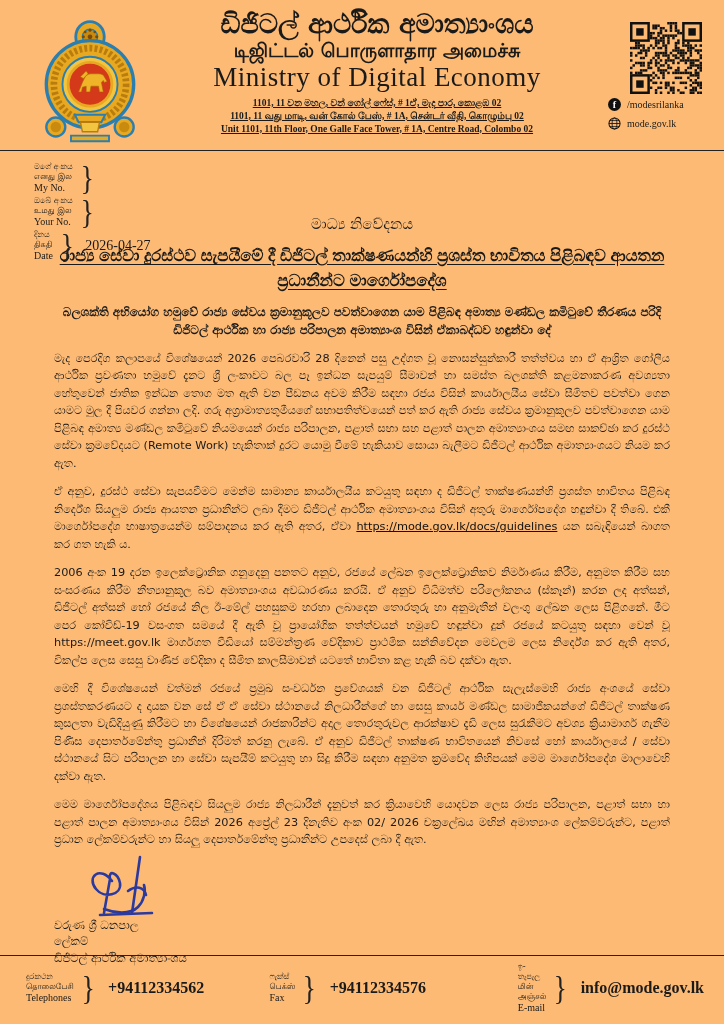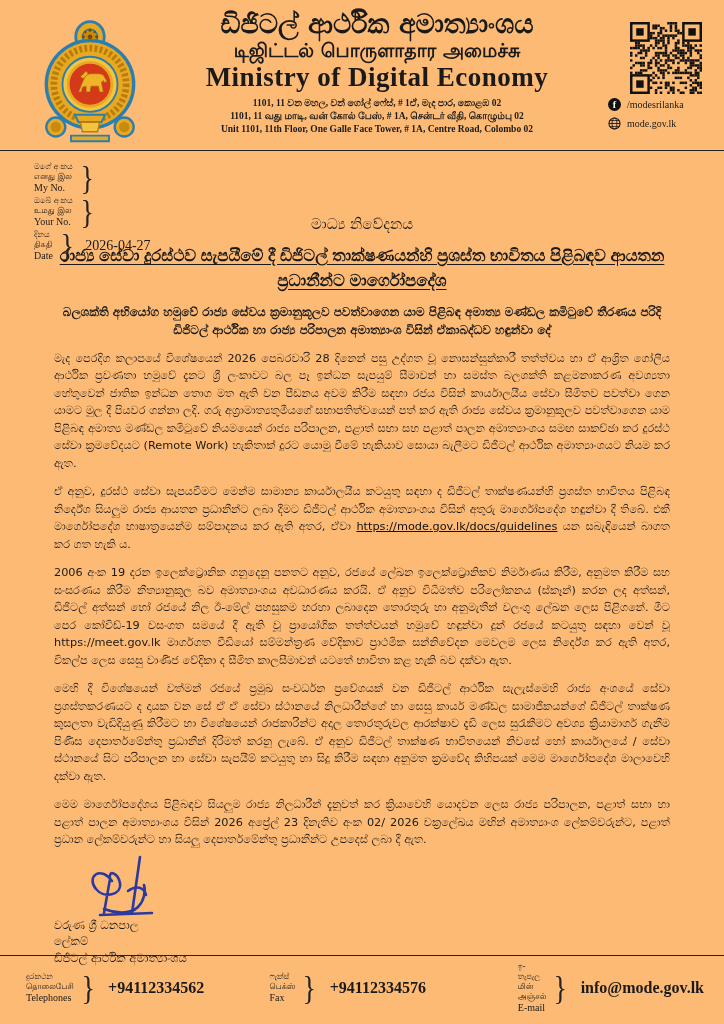--- a/index.html
+++ b/index.html
@@ -6,22 +6,22 @@
   .page{
     position:relative;width:724px;height:1024px;margin:0 auto;background:#fdba74;
     font-family:"Liberation Serif","DejaVu Serif",serif;color:#1a1a1a;overflow:hidden;
   }
   
   .header{position:relative;height:150px;}
   .emblem{position:absolute;left:33px;top:14px;width:114px;height:132px;}
   .head-center{position:absolute;left:140px;right:110px;top:8px;text-align:center;}
   .h-sin{font-size:27px;font-weight:bold;line-height:1.15;font-family:"DejaVu Sans",sans-serif;}
   .h-tam{font-size:19px;font-weight:bold;line-height:1.2;font-family:"DejaVu Sans",sans-serif;}
-  .h-eng{font-size:27px;font-weight:bold;line-height:1.15;letter-spacing:.5px;}
-  .addr{margin-top:4px;font-size:9.5px;font-weight:bold;line-height:1.35;}
+  .h-eng{font-size:27px;font-weight:normal;line-height:1.15;letter-spacing:.5px;}
+  .addr{margin-top:4px;font-size:9.5px;font-weight:bold;line-height:1.35;text-decoration:underline;}
   .qr{position:absolute;right:22px;top:22px;width:72px;height:72px;}
   .social{position:absolute;right:12px;top:98px;width:104px;font-size:10px;}
   .social-row{display:flex;align-items:center;gap:6px;margin-bottom:6px;}
   .fb-ic{width:13px;height:13px;border-radius:50%;background:#111;color:#fff;
          font-family:"Liberation Serif",serif;font-weight:bold;font-size:10px;
          display:flex;align-items:center;justify-content:center;flex:0 0 13px;}
   .rule{border:0;border-top:1.6px solid #222;margin:0 0 0 0;}
   
   .refrow{display:flex;padding:10px 28px 0 34px;height:52px;flex-direction:column;}
   .refgrp{display:flex;align-items:center;}

